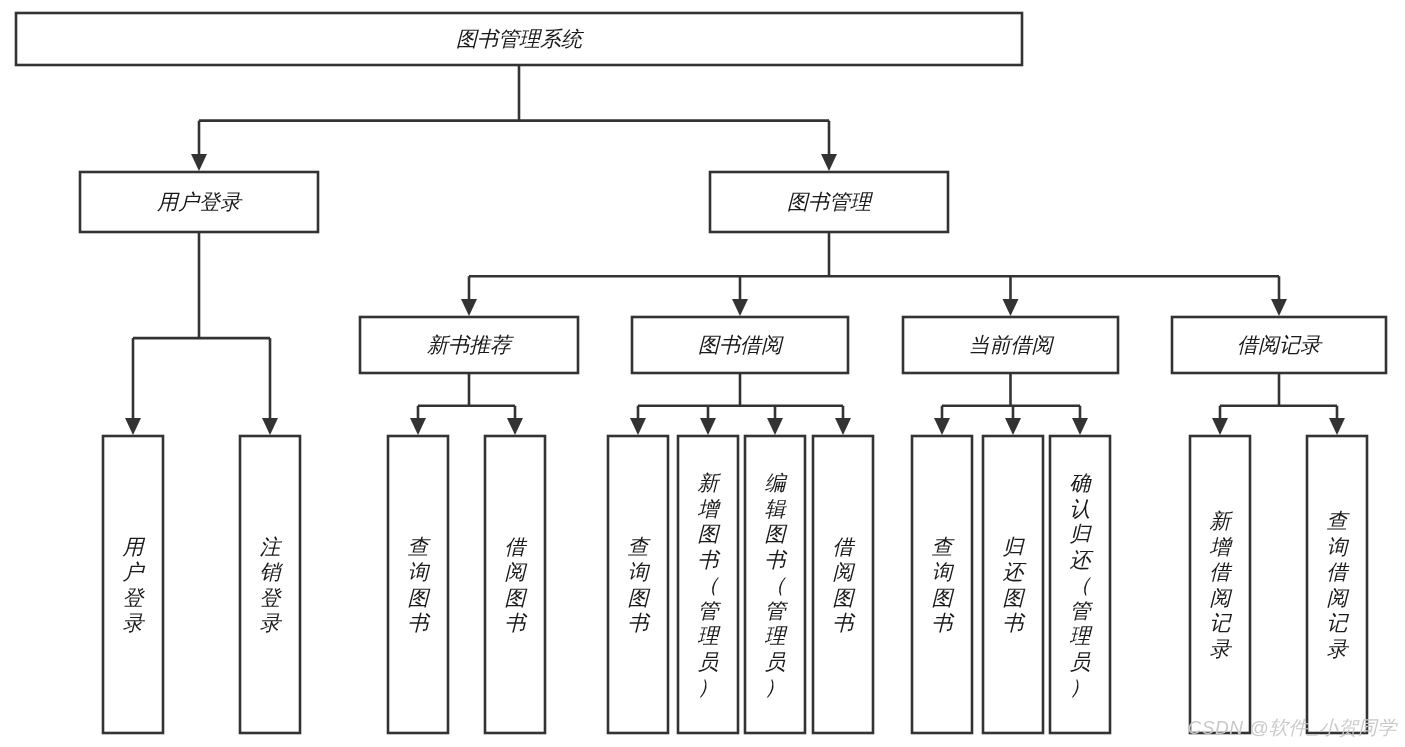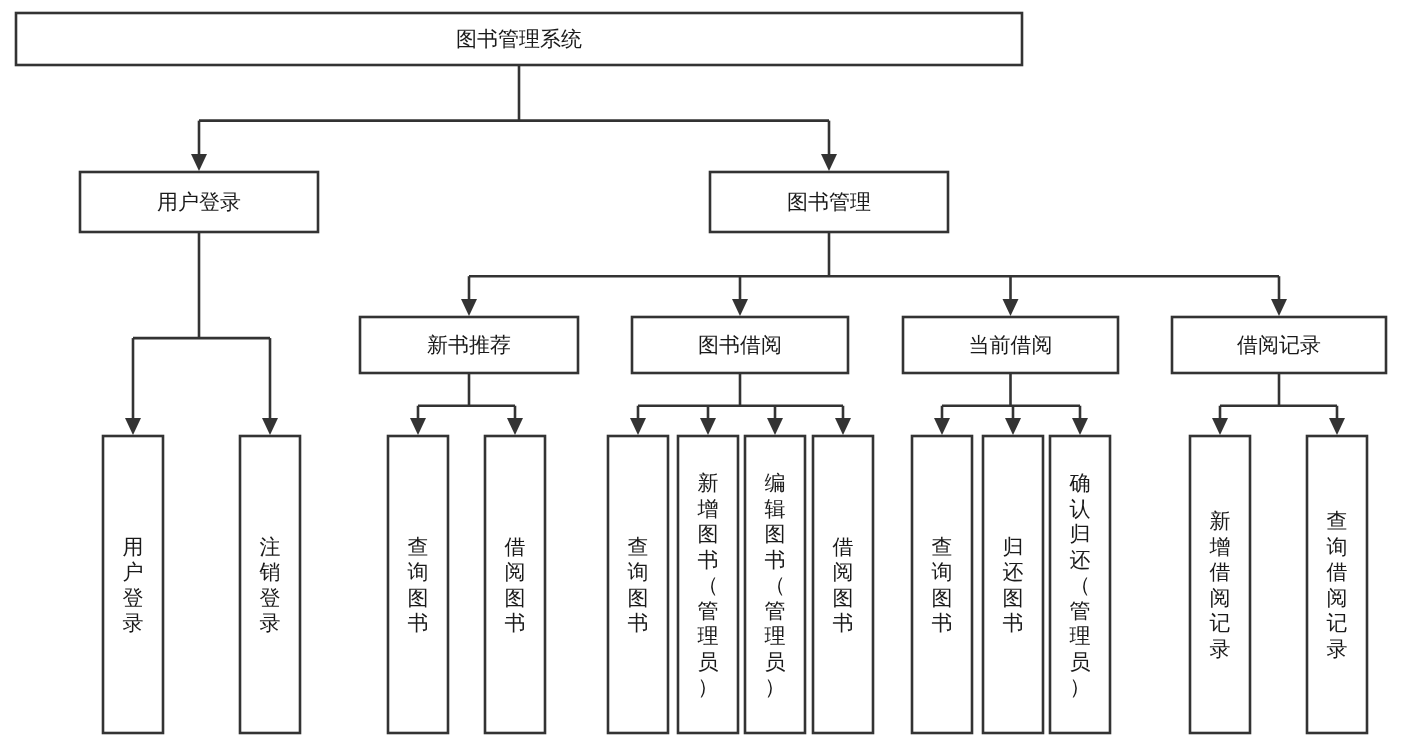--- a/index.html
+++ b/index.html
@@ -13,20 +13,21 @@
     position: relative;
     font-family: "Liberation Sans", "DejaVu Sans", sans-serif;
     overflow: hidden;
   }
   #diagram-root {
     position: absolute;
     left: 0;
     top: 0;
     width: 1405px;
     height: 747px;
+    font-style: italic;
   }
   svg.flow {
     display: block;
     width: 1405px;
     height: 747px;
   }
   .node-rect {
     fill: #ffffff;
     stroke: #333333;
     stroke-width: 2.6;
@@ -214,13 +215,14 @@
         <g>
           <rect class="node-rect" x="1190" y="436" width="60" height="297"></rect>
           <text class="node-label-vertical" x="1220" y="528.4" font-size="21"><tspan x="1220" dy="0">新</tspan><tspan x="1220" dy="25.5">增</tspan><tspan x="1220" dy="25.5">借</tspan><tspan x="1220" dy="25.5">阅</tspan><tspan x="1220" dy="25.5">记</tspan><tspan x="1220" dy="25.5">录</tspan></text>
         </g>
         <g>
           <rect class="node-rect" x="1307" y="436" width="60" height="297"></rect>
           <text class="node-label-vertical" x="1337" y="528.4" font-size="21"><tspan x="1337" dy="0">查</tspan><tspan x="1337" dy="25.5">询</tspan><tspan x="1337" dy="25.5">借</tspan><tspan x="1337" dy="25.5">阅</tspan><tspan x="1337" dy="25.5">记</tspan><tspan x="1337" dy="25.5">录</tspan></text>
         </g>
       </g>
   </svg>
+  <div class="watermark">CSDN @软件_小贺同学</div>
 </div>
 
 </body></html>

